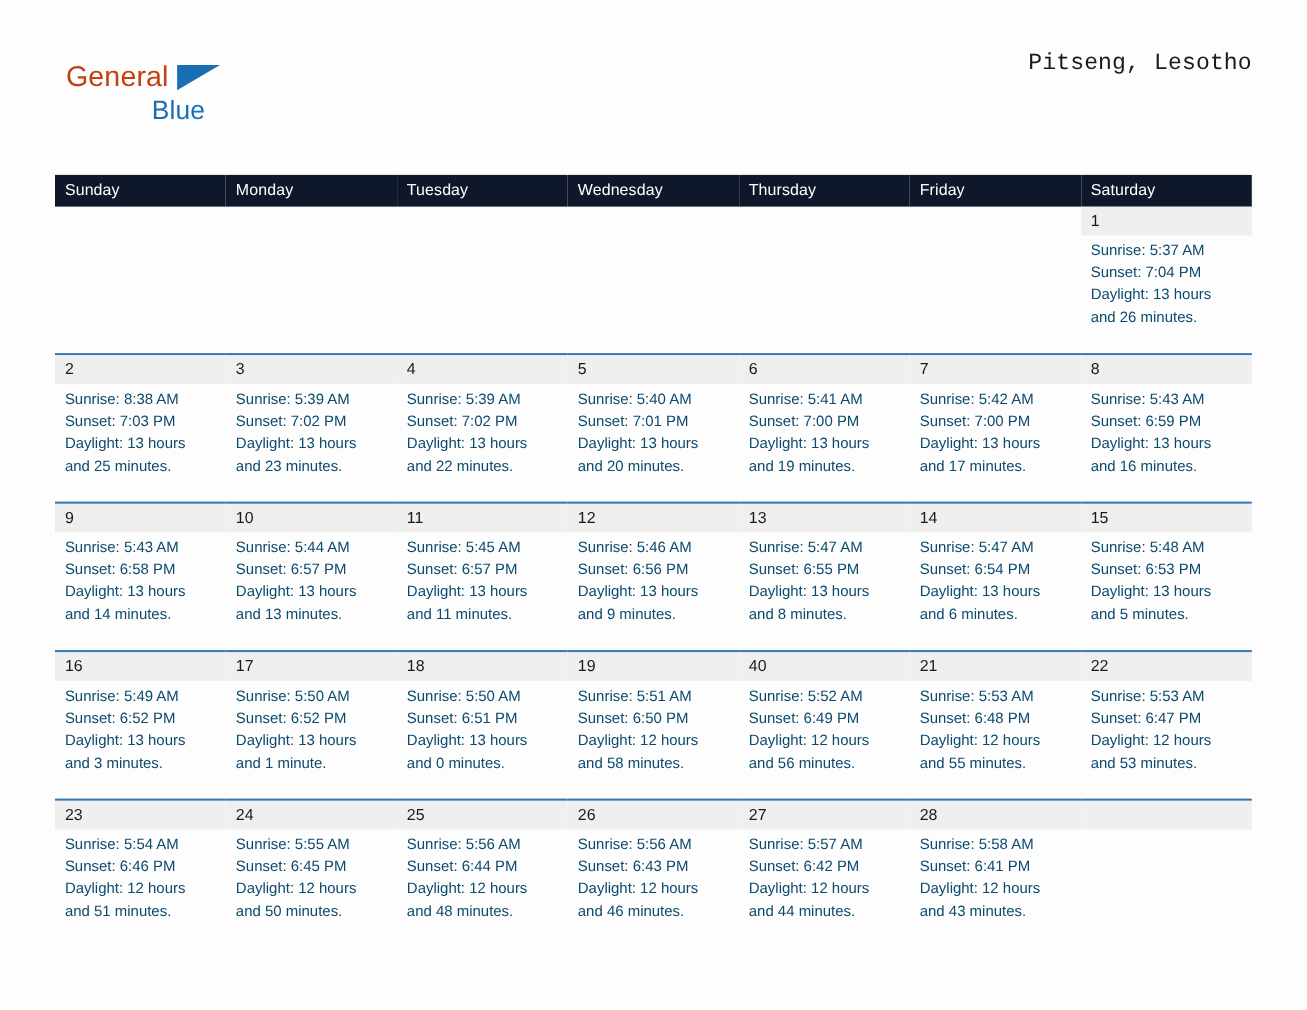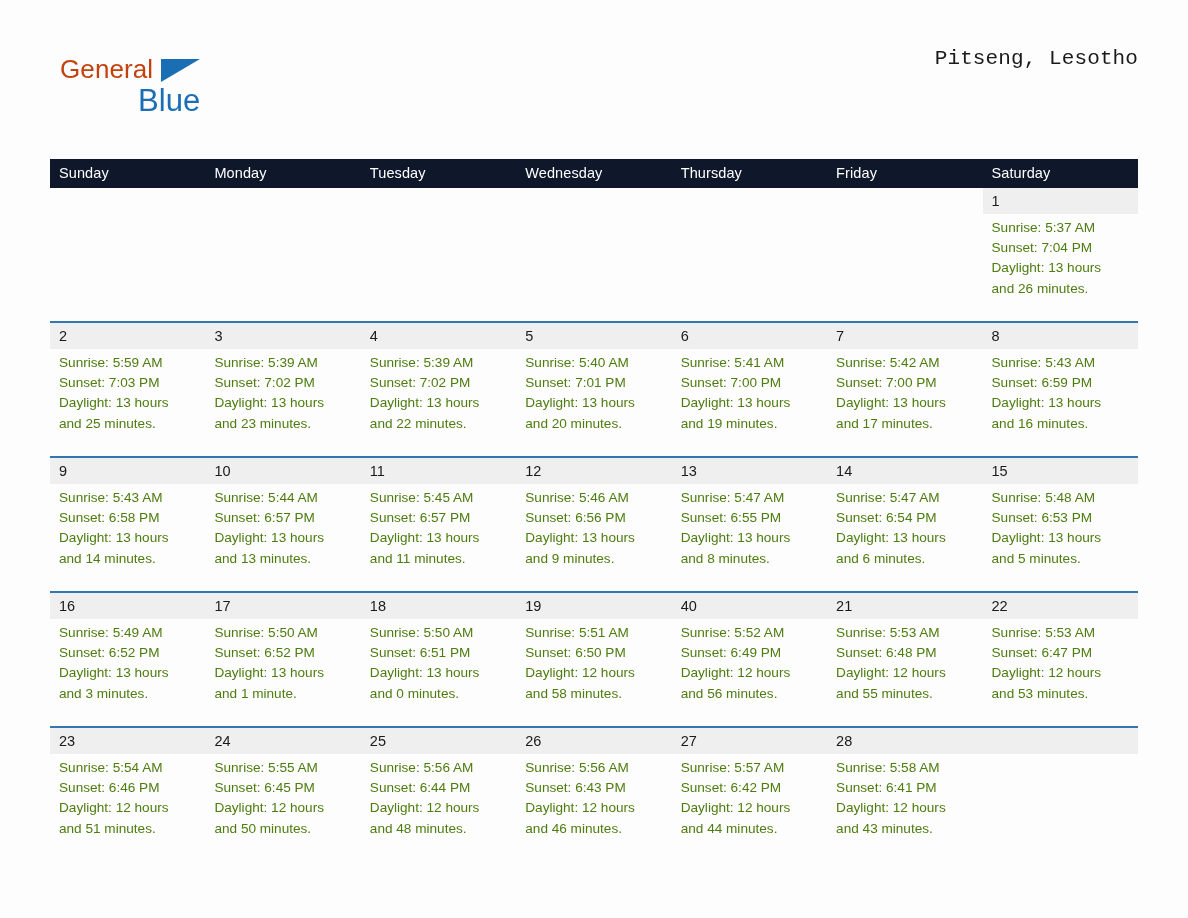--- a/index.html
+++ b/index.html
@@ -50,21 +50,21 @@
     top: 7px;
     width: 0;
     height: 0;
     border-left: 39px solid #1a6fb4;
     border-bottom: 23px solid transparent;
   }
   .brand-line2 {
     position: absolute;
     left: 78px;
     top: 32px;
-    font-size: 31px;
+    font-size: 24px;
     line-height: 34px;
     color: #1a6fb4;
     letter-spacing: 0.1px;
     white-space: nowrap;
   }
 
   .title-block {
     position: absolute;
     right: 0;
     top: 0;
@@ -142,21 +142,21 @@
   .cell.blank .datestrip {
     background: transparent;
   }
   .cell.blank.shaded .datestrip {
     background: #efefef;
   }
   .details {
     padding: 4px 6px 0 9px;
     font-size: 13.6px;
     line-height: 20.2px;
-    color: #4d7c0f;
+    color: #0c4a6e;
   }
   .details div { white-space: nowrap; }
 </style>
 </head>
 <body>
 
 <div class="page">
 
   <div class="masthead">
 
@@ -236,21 +236,21 @@
                   <div>and 26 minutes.</div>
                 </div>
               </div>
             </td>
           </tr>
           <tr class="week">
             <td>
               <div class="cell filled">
                 <div class="datestrip">2</div>
                 <div class="details">
-                  <div>Sunrise: 5:59 AM</div>
+                  <div>Sunrise: 8:38 AM</div>
                   <div>Sunset: 7:03 PM</div>
                   <div>Daylight: 13 hours</div>
                   <div>and 25 minutes.</div>
                 </div>
               </div>
             </td>
             <td>
               <div class="cell filled">
                 <div class="datestrip">3</div>
                 <div class="details">

